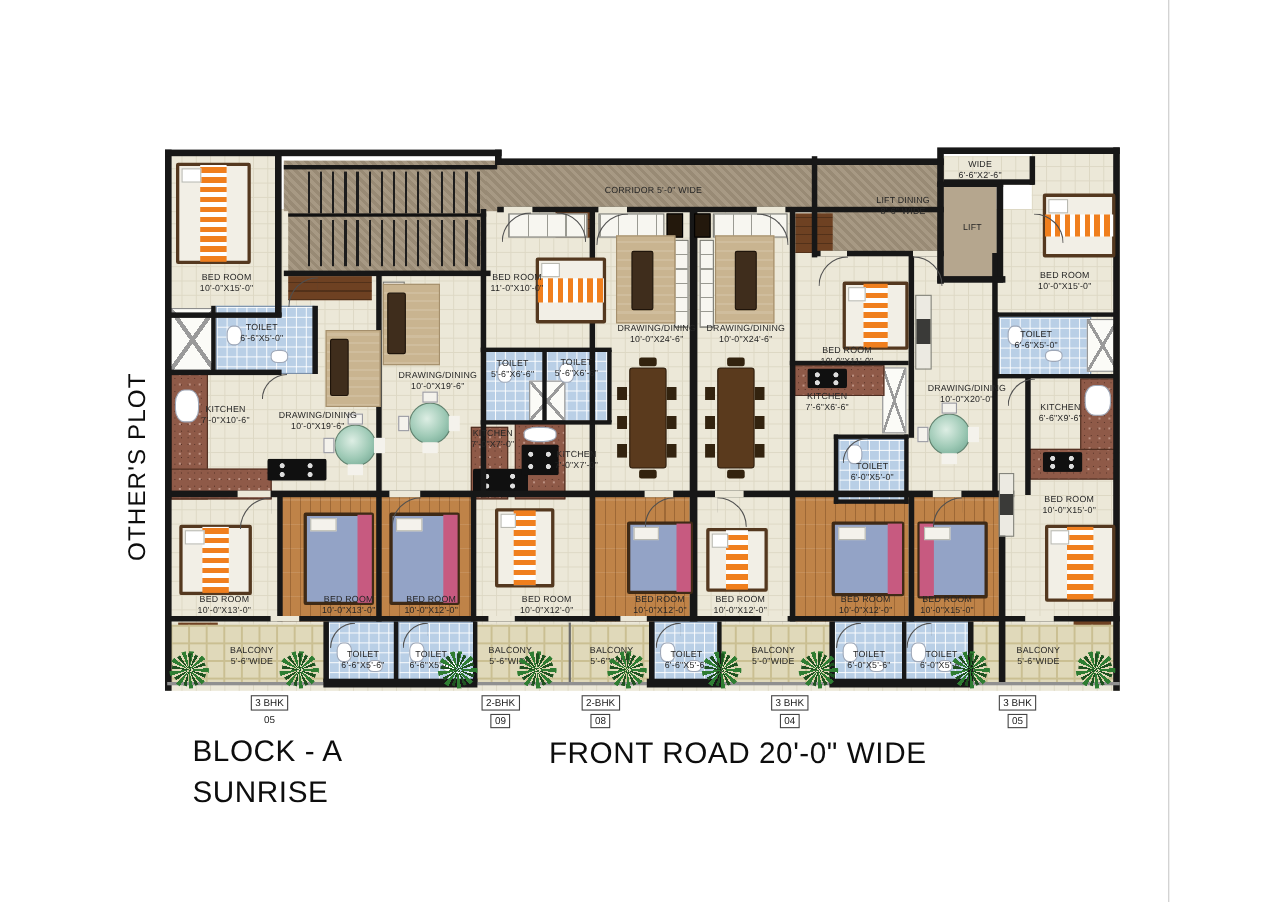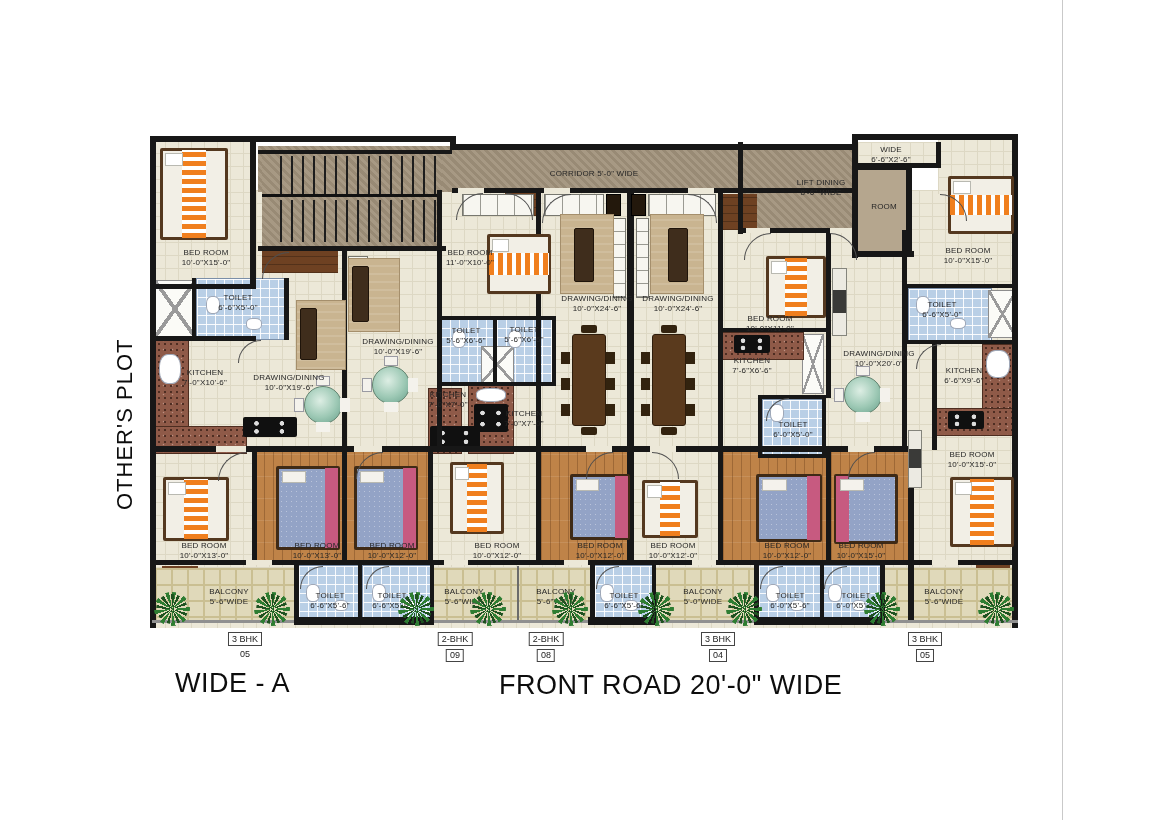--- a/index.html
+++ b/index.html
@@ -384,21 +384,21 @@
     </div>
   <div class="rl" style="left:821px;top:188px;">
       <b>LIFT DINING</b>
       <b>8'-6" WIDE</b>
     </div>
   <div class="rl" style="left:891px;top:155px;">
       <b>WIDE</b>
       <b>6'-6"X2'-6"</b>
     </div>
   <div class="rl" style="left:884px;top:207px;">
-      <b>ROOM</b>
+      <b>LIFT</b>
       <b></b>
     </div>
   <div class="rl" style="left:594px;top:174px;">
       <b>CORRIDOR 5'-0" WIDE</b>
       <b></b>
     </div>
   <div class="rl" style="left:968px;top:256px;">
       <b>BED ROOM</b>
       <b>10'-0"X15'-0"</b>
     </div>
@@ -513,18 +513,19 @@
     <span class="bhk">3 BHK</span><br>
     <span class="num">04</span>
   </div>
   <div class="badge" style="left:925px;">
     <span class="bhk">3 BHK</span><br>
     <span class="num">05</span>
   </div>
 
   <div class="vert" style="left:112px;top:300px;height:210px;" ind=""><span>OTHER'S PLOT</span></div>
   <div class="big" style="left:175px;top:668px;">
-    <div>WIDE - A</div>
+    <div>BLOCK - A</div>
+    <div style="margin-top:6px;">SUNRISE</div>
   </div>
   <div class="big" style="left:499px;top:670px;">FRONT ROAD 20'-0" WIDE</div>
 
   <div class="sline" style="left:1062px;top:0;width:1px;height:820px;"></div>
 </div>
 
 </body></html>

